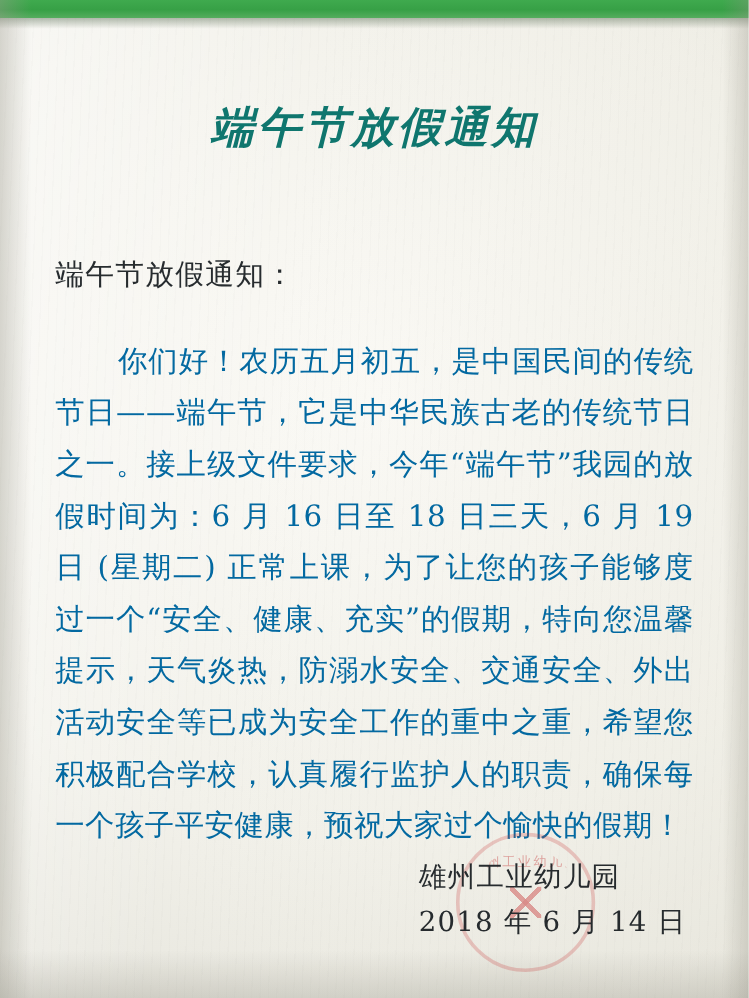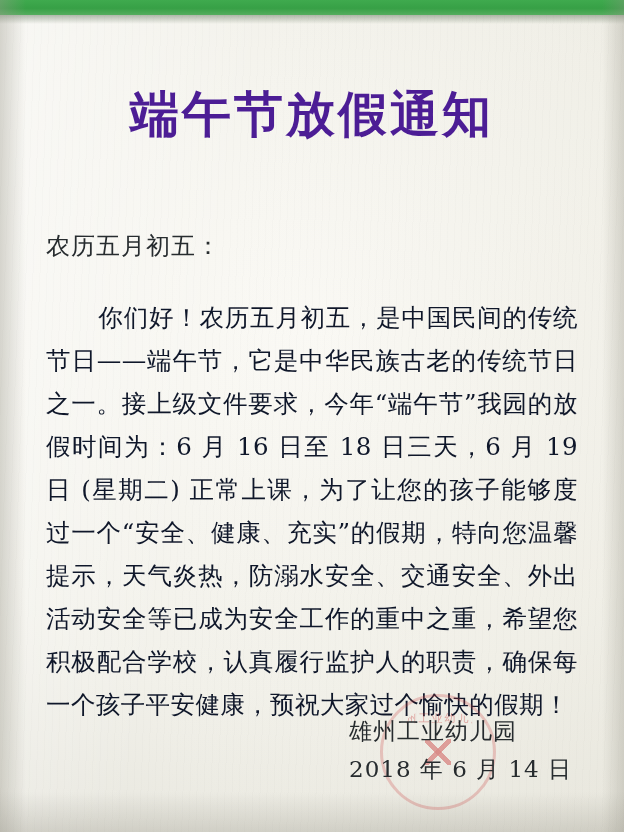--- a/index.html
+++ b/index.html
@@ -60,43 +60,44 @@
     background: linear-gradient(to bottom, rgba(90,110,85,0.45), rgba(200,200,190,0.0));
   }
 
   .content {
     position: absolute;
     left: 0; right: 0; top: 24px; bottom: 0;
   }
 
   .doc-title {
     text-align: center;
-    font-size: 49px;
+    font-size: 36px;
     font-weight: 700;
     letter-spacing: 3px;
-    color: #4c1d95;
+    color: #0f766e;
     margin-top: 58px;
     font-family: "DejaVu Serif", "Liberation Serif", serif;
+    font-style: italic;
   }
 
   .salutation {
     margin-top: 82px;
     margin-left: 46px;
     font-size: 24px;
     color: #272c2f;
     letter-spacing: 1px;
   }
 
   .body-block {
     margin-top: 34px;
     margin-left: 46px;
     margin-right: 46px;
     font-size: 24.5px;
     line-height: 43px;
-    color: #0f172a;
+    color: #0369a1;
     text-align: justify;
     text-justify: inter-ideograph;
     letter-spacing: 0.4px;
   }
   .body-block .indent {
     display: inline-block;
     width: 52px;
   }
 
   .signature {
@@ -168,21 +169,21 @@
   <div class="texture"></div>
   <div class="desk-strip"></div>
   <div class="desk-strip-shadow"></div>
   <div class="edge-shadow-left"></div>
   <div class="edge-shadow-right"></div>
   <div class="edge-shadow-bottom"></div>
 
   <div class="content">
     <div class="doc-title">端午节放假通知</div>
 
-    <div class="salutation">农历五月初五：</div>
+    <div class="salutation">端午节放假通知：</div>
 
     <div class="body-block"><span class="indent"></span><span>你们好！农历五月初五，是中国民间的传统节日——端午节，它是中华民族古老的传统节日之一。接上级文件要求，今年“端午节”我园的放假时间为：6 月 16 日至 18 日三天，6 月 19 日 (星期二) 正常上课，为了让您的孩子能够度过一个“安全、健康、充实”的假期，特向您温馨提示，天气炎热，防溺水安全、交通安全、外出活动安全等已成为安全工作的重中之重，希望您积极配合学校，认真履行监护人的职责，确保每一个孩子平安健康，预祝大家过个愉快的假期！</span></div>
 
     <div class="seal">
       <div class="seal-text">雄州工业幼儿园</div>
     </div>
 
     <div class="signature">
       <div class="sig-line">雄州工业幼儿园</div>
       <div class="sig-line">2018 年 6 月 14 日</div>

